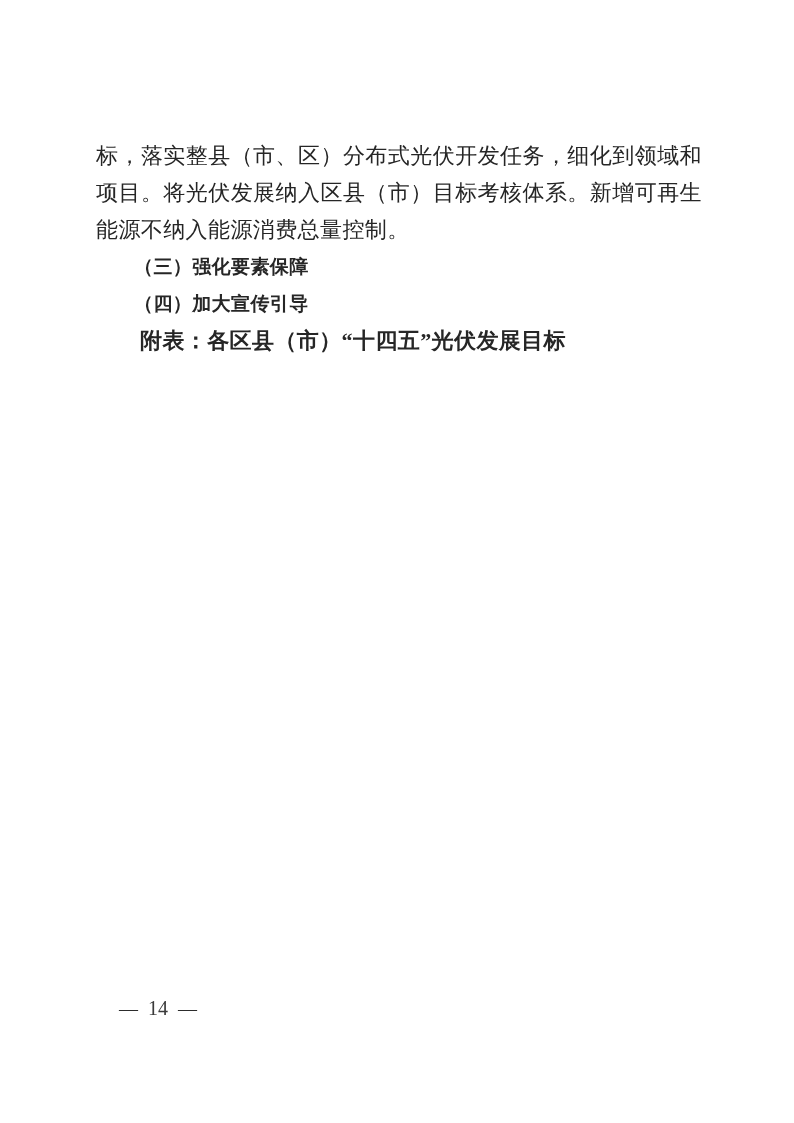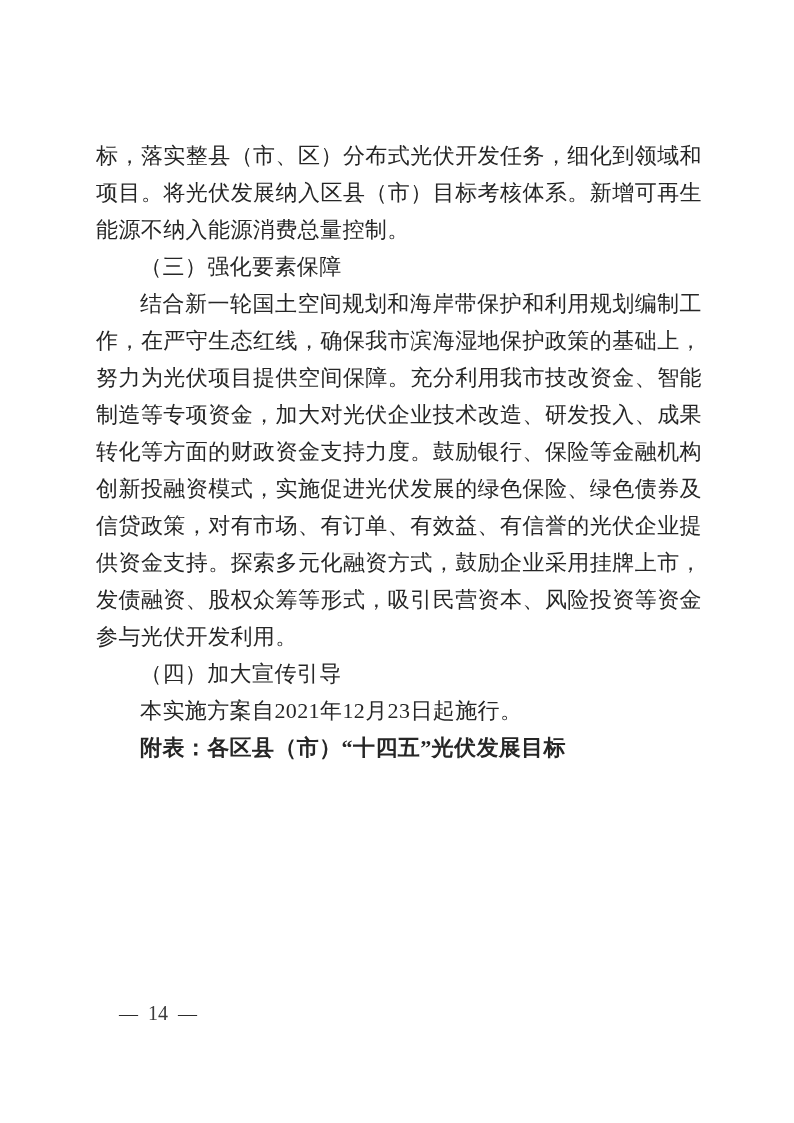--- a/index.html
+++ b/index.html
@@ -31,35 +31,35 @@
     margin: 0;
     padding: 0;
   }
   .para-indent {
     text-indent: 2em;
   }
   .section-heading {
     margin: 0;
     padding: 0;
     text-indent: 2em;
-    font-size: 22px;
+    font-size: 19px;
     line-height: 37px;
-    font-weight: normal;
+    font-weight: bold;
     letter-spacing: 0.4px;
   }
   .attachment {
     margin-top: 28px;
     font-weight: bold;
   }
   .footer {
     position: absolute;
     left: 119px;
     top: 997px;
     font-size: 19px;
-    line-height: 32px;
+    line-height: 22px;
     color: #333333;
     letter-spacing: 0;
   }
   .footer .dash {
     font-size: 19px;
     color: #222222;
   }
   .footer .pagenum {
     display: inline-block;
     margin: 0 10px;
@@ -71,26 +71,24 @@
 <body>
 
 <div class="page">
 
   <div class="content">
 
     <p class="para-continuation">标，落实整县（市、区）分布式光伏开发任务，细化到领域和项目。将光伏发展纳入区县（市）目标考核体系。新增可再生能源不纳入能源消费总量控制。</p>
 
     <p class="section-heading">（三）强化要素保障</p>
 
-    <p class="para-indent">结合新一轮国土空间规划和海岸带保护和利用规划编制工作，在严守生态红线，确保我市滨海湿地保护政策的基础上，努力为光伏项目提供空间保障。充分利用我市技改资金、智能制造等专项资金，加大对光伏企业技术改造、研发投入、成果转化等方面的财政资金支持力度。鼓励银行、保险等金融机构创新投融资模式，实施促进光伏发展的绿色保险、绿色债券及信贷政策，对有市场、有订单、有效益、有信誉的光伏企业提供资金支持。探索多元化融资方式，鼓励企业采用挂牌上市，发债融资、股权众筹等形式，吸引民营资本、风险投资等资金参与光伏开发利用。</p>
 
     <p class="section-heading">（四）加大宣传引导</p>
 
 
-    <p class="para-indent">本实施方案自2021年12月23日起施行。</p>
 
     <p class="para-indent attachment">附表：各区县（市）“十四五”光伏发展目标</p>
 
   </div>
 
   <div class="footer">
     <span class="dash">—</span><span class="pagenum">14</span><span class="dash">—</span>
   </div>
 
 </div>

